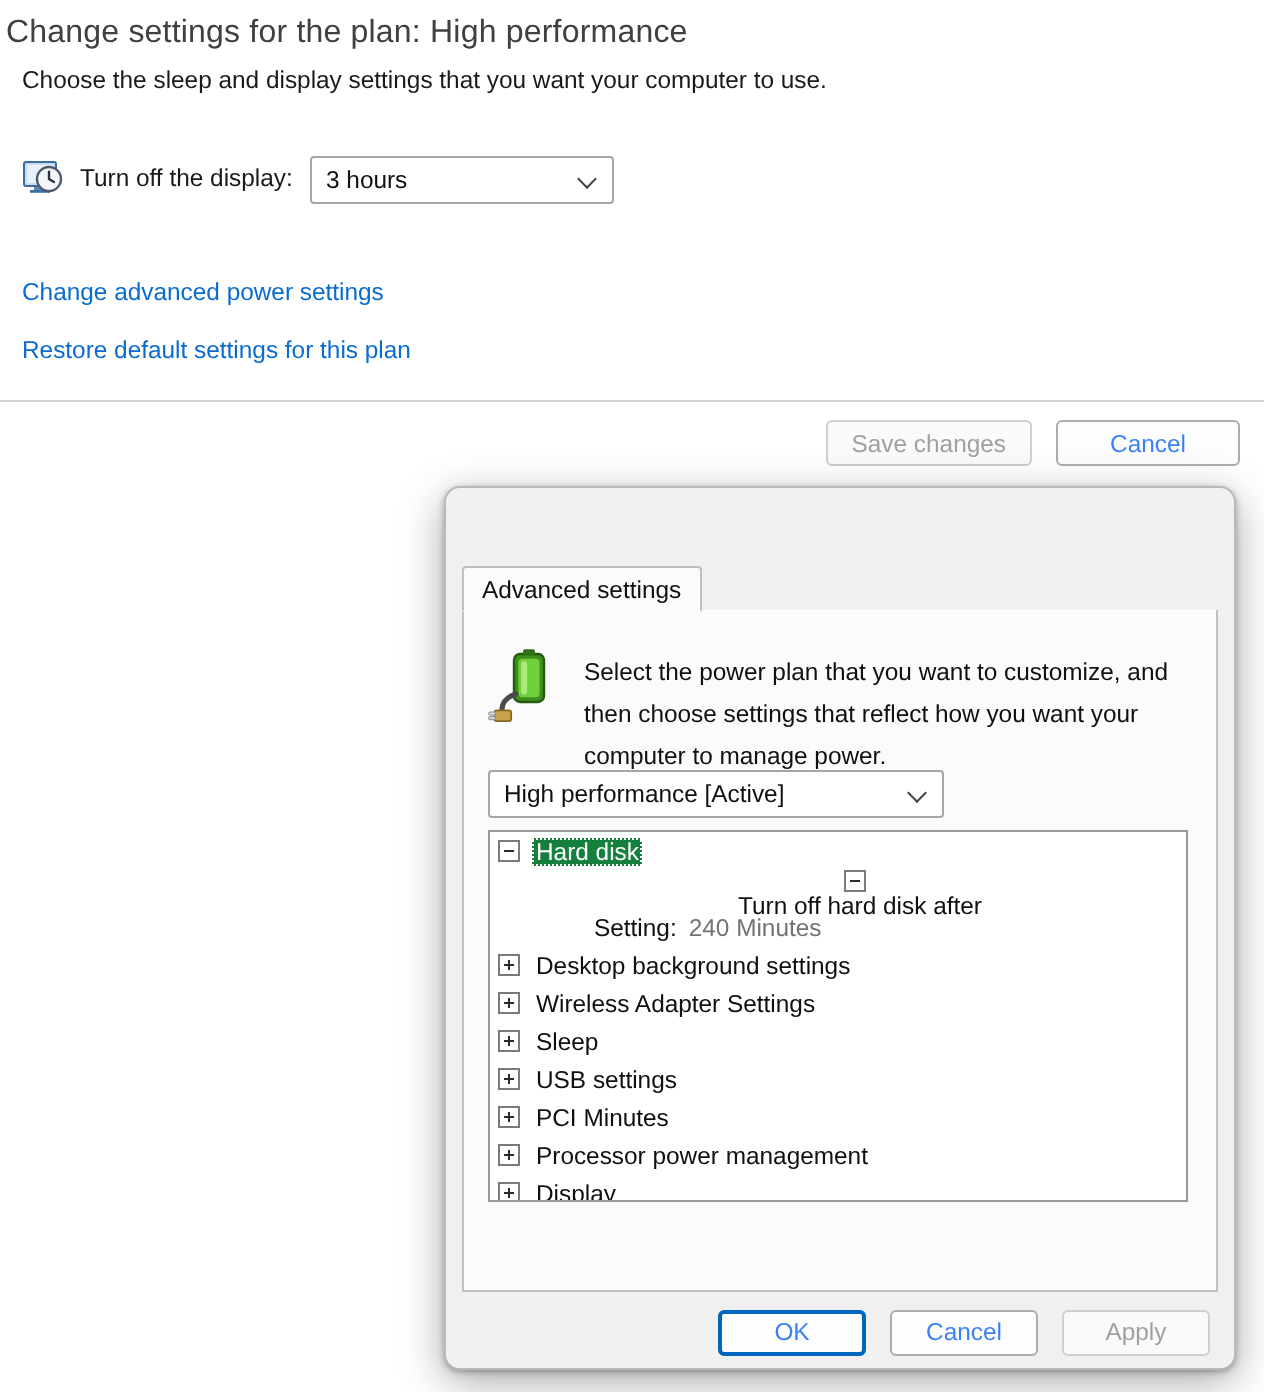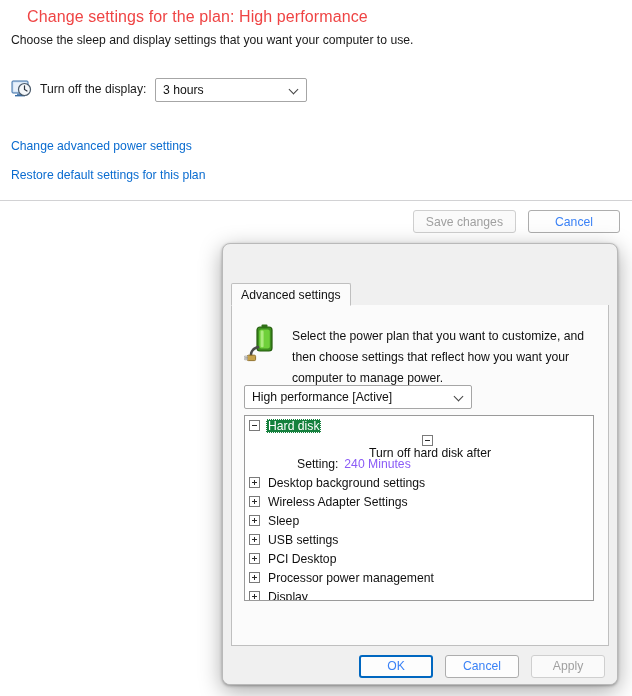--- a/index.html
+++ b/index.html
@@ -8,22 +8,22 @@
     width: 632px; height: 696px;
     overflow: hidden;
     font-family: "Liberation Sans", sans-serif;
     background: #ffffff;
   }
   #root { position: relative; width: 632px; height: 696px; background: #ffffff; }
 
   
   .cp-page { position: absolute; left: 0; top: 0; width: 632px; height: 200px; background: #ffffff; }
   .cp-title {
-    position: absolute; left: 27px; top: 8px;
-    font-size: 16px; color: #ef4444; letter-spacing: 0.1px;
+    position: absolute; left: 3px; top: 8px;
+    font-size: 16px; color: #404040; letter-spacing: 0.1px;
     white-space: nowrap;
   }
   .cp-sub {
     position: absolute; left: 11px; top: 33px;
     font-size: 12.2px; color: #1a1a1a; white-space: nowrap;
   }
   .cp-row { position: absolute; left: 11px; top: 78px; display: flex; align-items: center; }
   .cp-icon { width: 21px; height: 21px; position: relative; margin-right: 8px; flex: none; }
   .cp-label { font-size: 12.2px; color: #1a1a1a; white-space: nowrap; margin-right: 11px; }
 
@@ -132,21 +132,21 @@
     content: ""; position: absolute; left: 2px; top: 4px; width: 5px; height: 1px; background: #2a2a2a;
   }
   .expander.plus::after {
     content: ""; position: absolute; left: 4px; top: 2px; width: 1px; height: 5px; background: #2a2a2a;
   }
   .tlabel { white-space: nowrap; padding: 0 2px; }
   .tnode.selected .tlabel {
     background: #15803d; color: #ffffff; outline: 1px dotted #ffffff; outline-offset: -1px;
   }
   .tlabel.prefix { padding-right: 4px; }
-  .tlabel.linkval { color: #8b5cf6; }
+  .tlabel.linkval { color: #737373; }
 
   .restore-btn-wrap { position: absolute; right: 14px; bottom: 10px; }
   #restore-plan-defaults { min-width: 164px; }
 
   .dlg-footer {
     position: absolute; left: 0; bottom: 0; width: 100%; height: 40px;
     display: flex; align-items: center; justify-content: flex-end; gap: 12px;
     padding-right: 12px;
   }
   .dlg-footer .btn { min-width: 74px; height: 23px; }
@@ -259,21 +259,21 @@
             <span class="tlabel">Sleep</span>
           </div>
 
           <div class="tnode">
             <span class="expander plus"></span>
             <span class="tlabel">USB settings</span>
           </div>
 
           <div class="tnode">
             <span class="expander plus"></span>
-            <span class="tlabel">PCI Desktop</span>
+            <span class="tlabel">PCI Minutes</span>
           </div>
 
           <div class="tnode">
             <span class="expander plus"></span>
             <span class="tlabel">Processor power management</span>
           </div>
 
           <div class="tnode">
             <span class="expander plus"></span>
             <span class="tlabel">Display</span>

